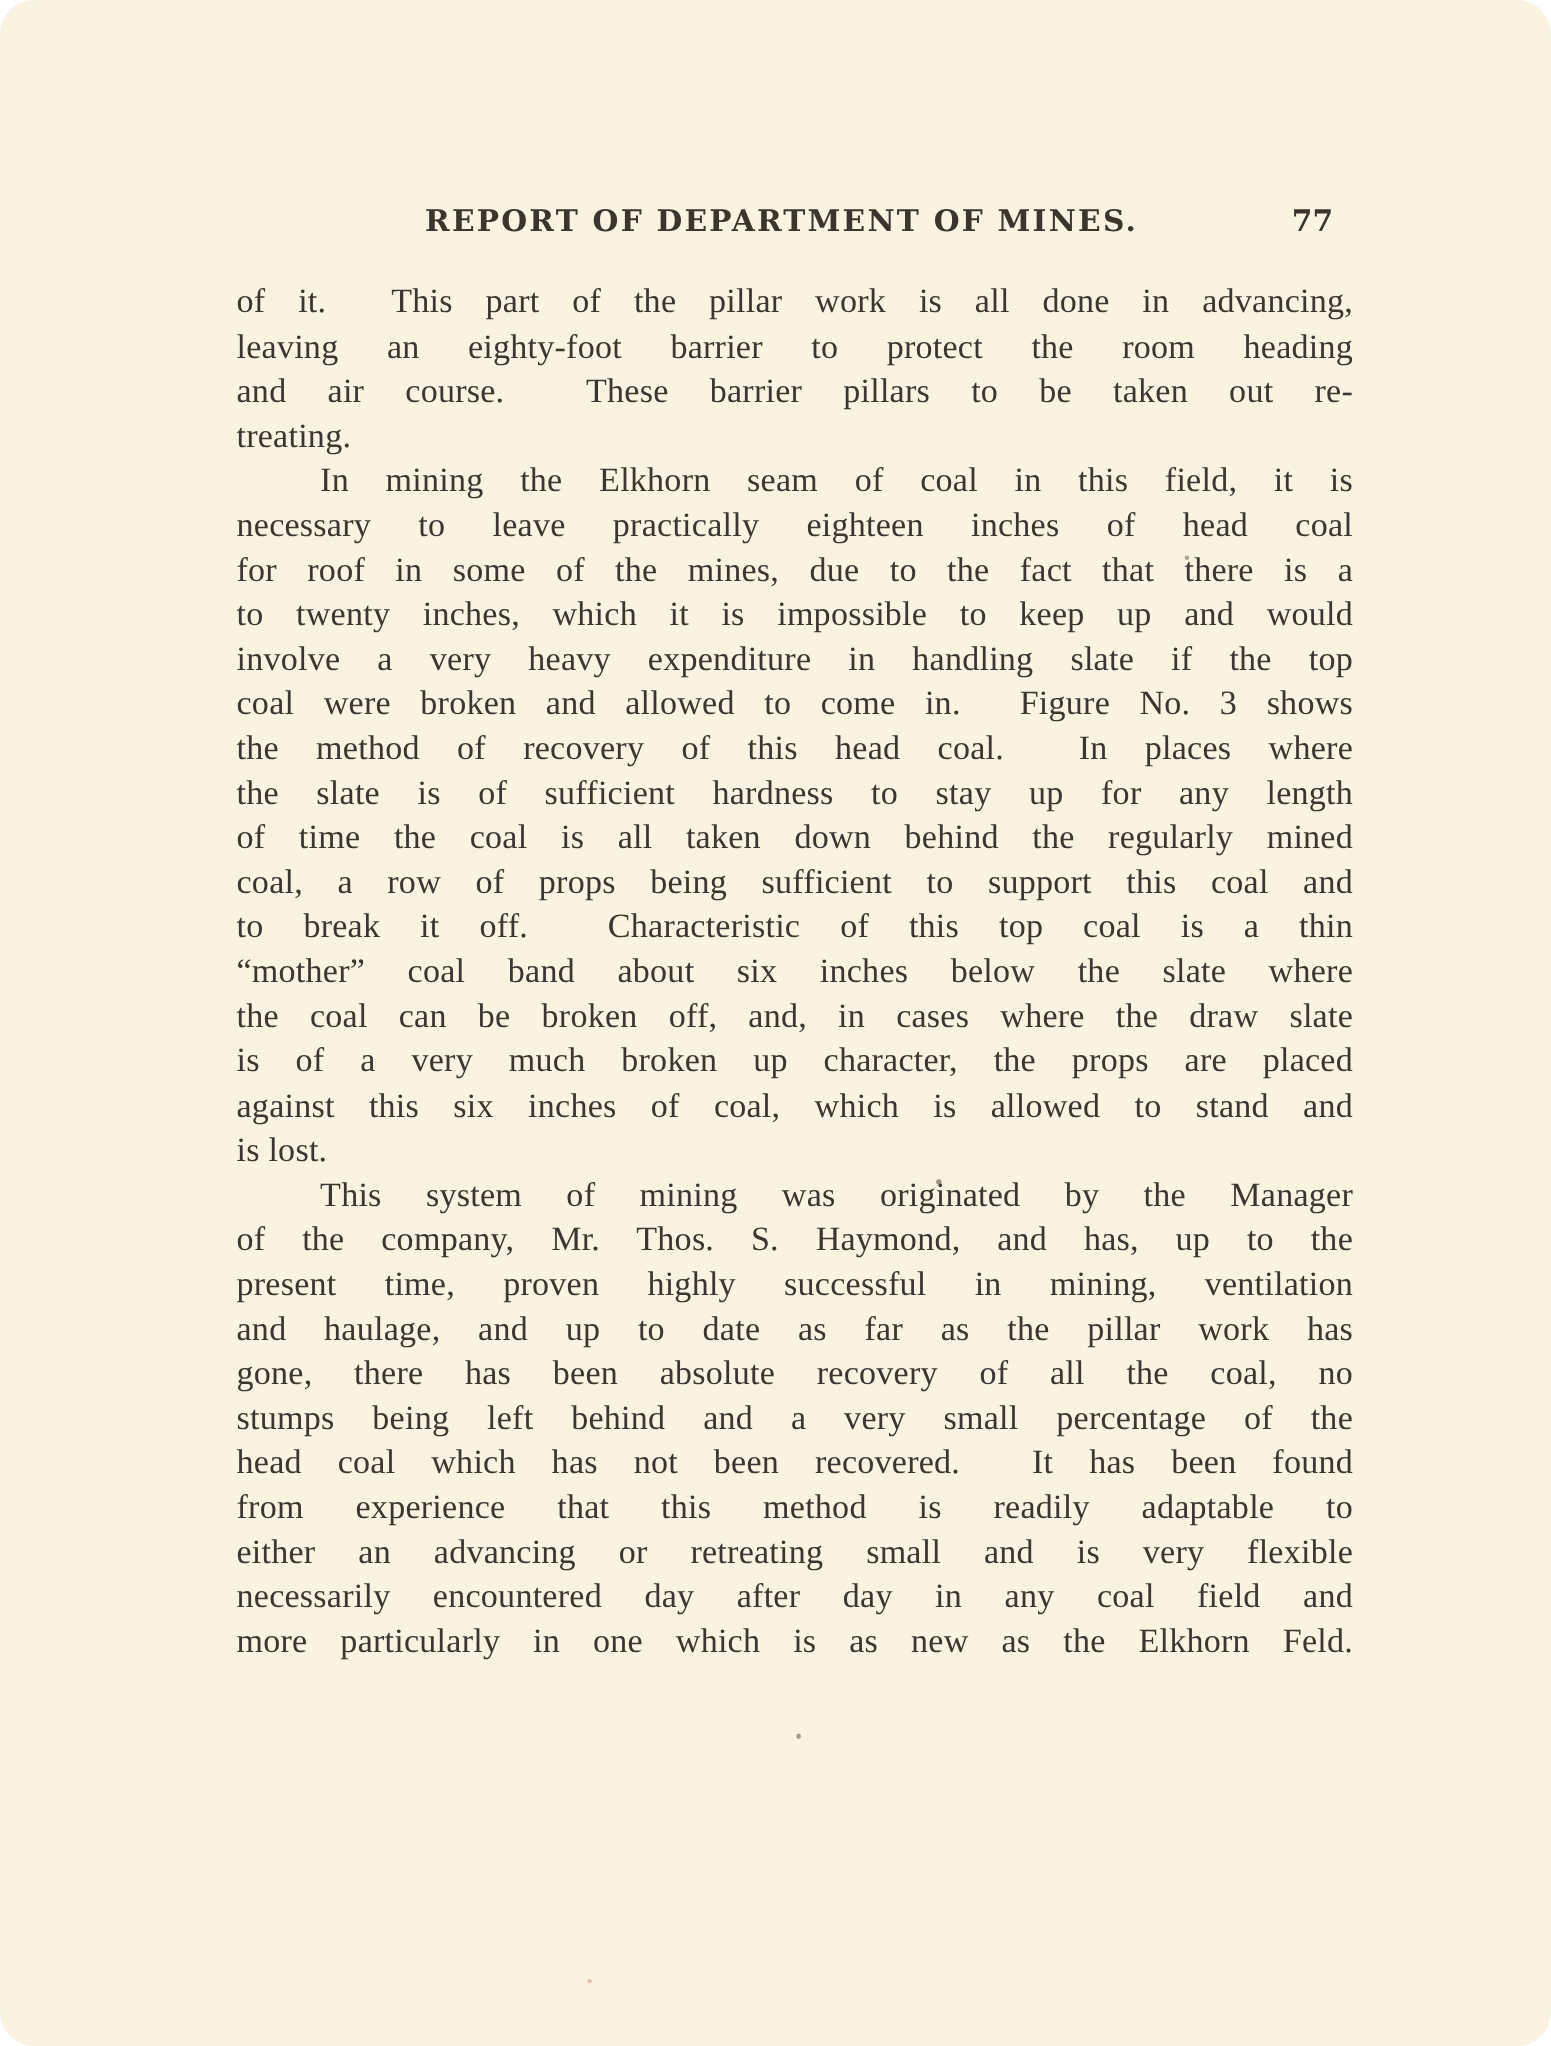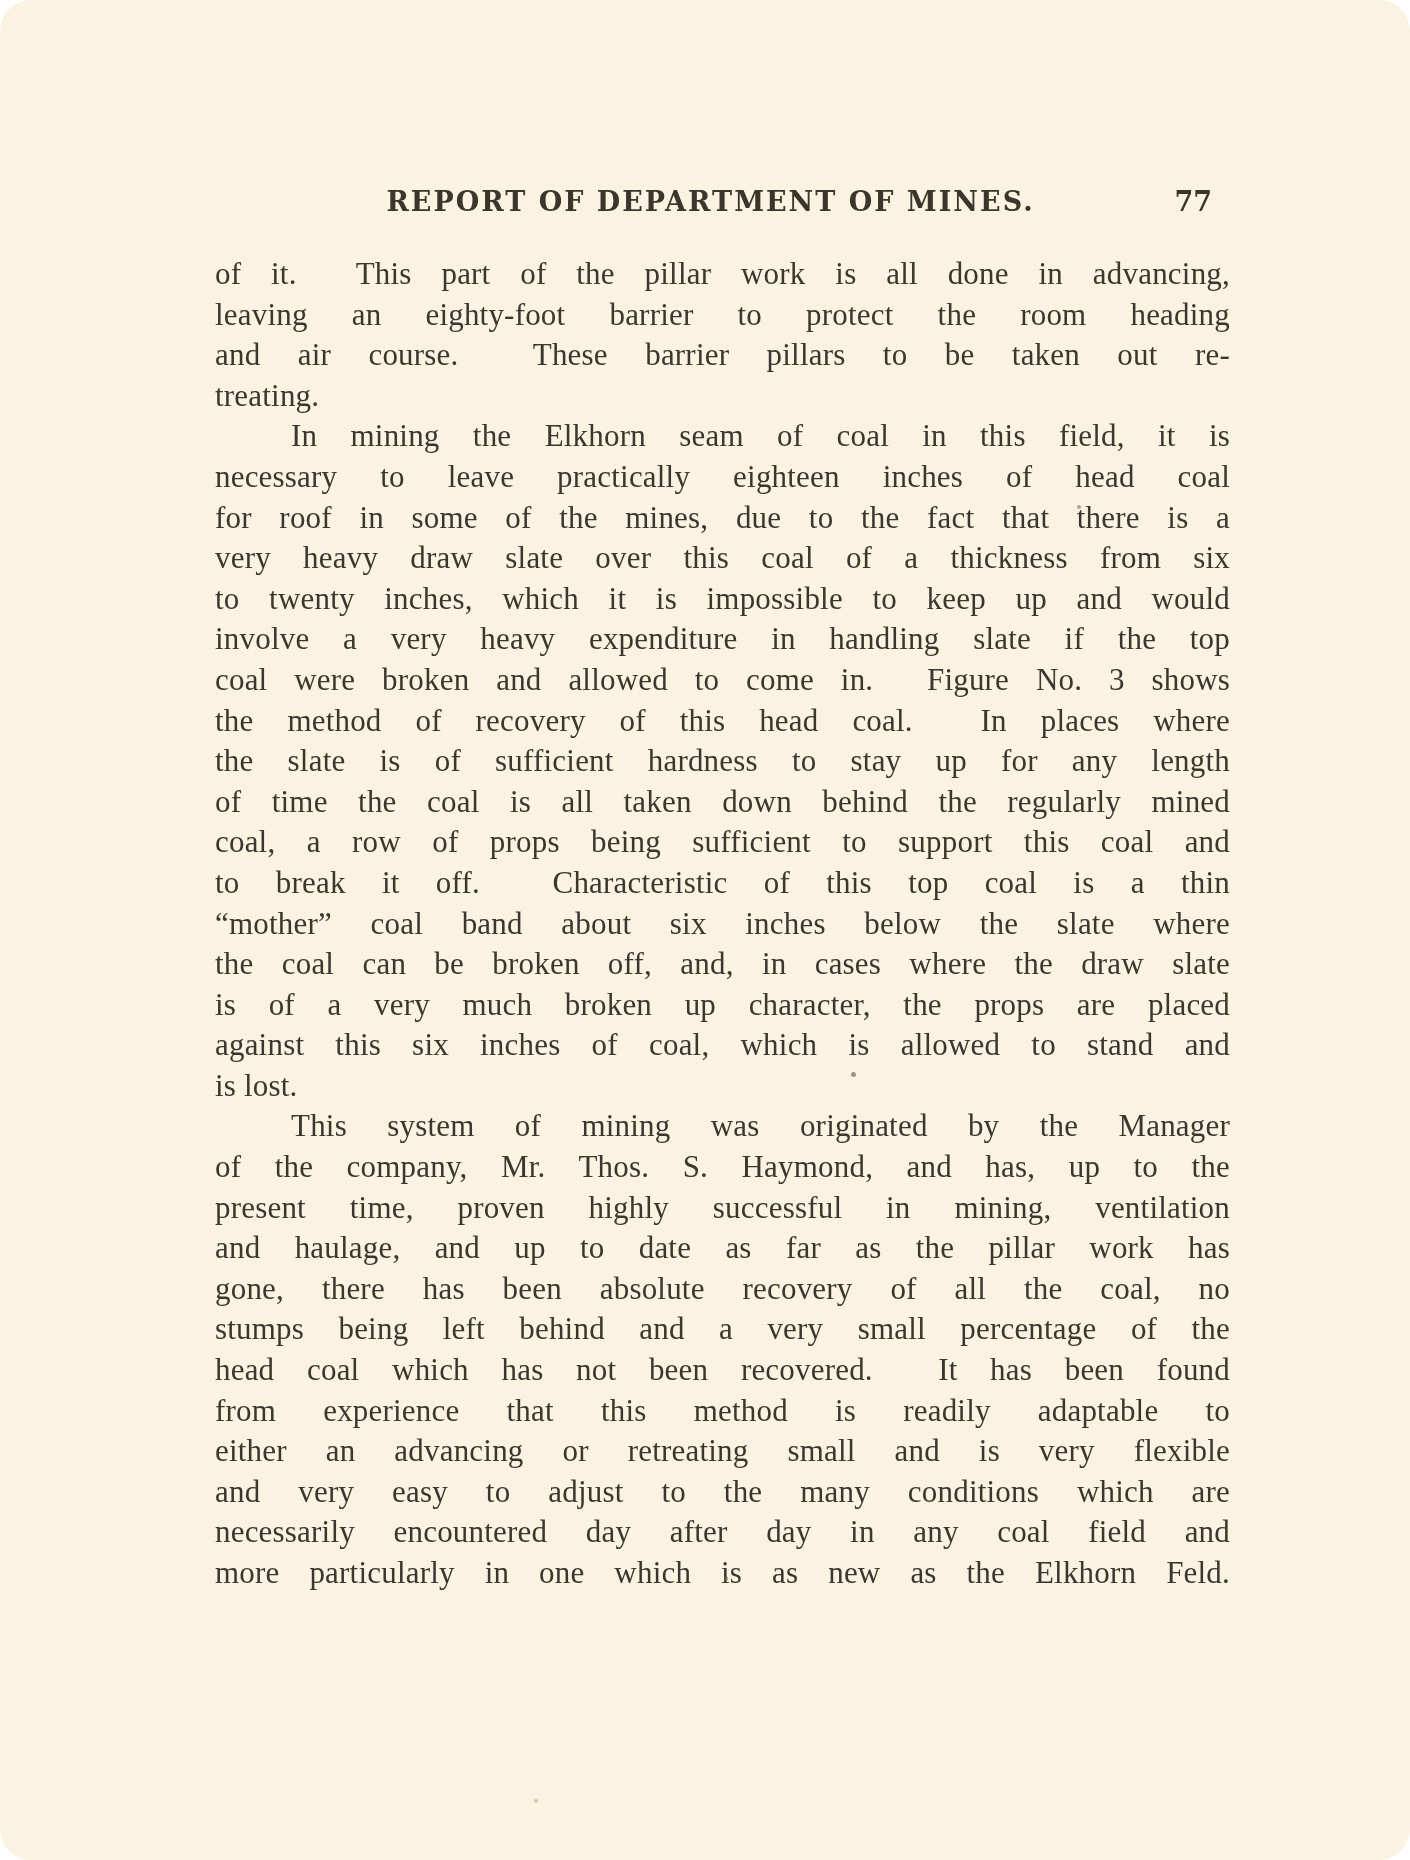--- a/index.html
+++ b/index.html
@@ -92,21 +92,20 @@
       <div class="paragraph">
         <div class="line">of it.  This part of the pillar work is all done in advancing,</div>
         <div class="line">leaving an eighty-foot barrier to protect the room heading</div>
         <div class="line">and air course.  These barrier pillars to be taken out re-</div>
         <div class="line no-just">treating.</div>
       </div>
       <div class="paragraph">
         <div class="line indent">In mining the Elkhorn seam of coal in this field, it is</div>
         <div class="line">necessary to leave practically eighteen inches of head coal</div>
         <div class="line">for roof in some of the mines, due to the fact that there is a</div>
-        <div class="line">very heavy draw slate over this coal of a thickness from six</div>
         <div class="line">to twenty inches, which it is impossible to keep up and would</div>
         <div class="line">involve a very heavy expenditure in handling slate if the top</div>
         <div class="line">coal were broken and allowed to come in.  Figure No. 3 shows</div>
         <div class="line">the method of recovery of this head coal.  In places where</div>
         <div class="line">the slate is of sufficient hardness to stay up for any length</div>
         <div class="line">of time the coal is all taken down behind the regularly mined</div>
         <div class="line">coal, a row of props being sufficient to support this coal and</div>
         <div class="line">to break it off.  Characteristic of this top coal is a thin</div>
         <div class="line">“mother” coal band about six inches below the slate where</div>
         <div class="line">the coal can be broken off, and, in cases where the draw slate</div>
@@ -117,21 +116,20 @@
       <div class="paragraph">
         <div class="line indent">This system of mining was originated by the Manager</div>
         <div class="line">of the company, Mr. Thos. S. Haymond, and has, up to the</div>
         <div class="line">present time, proven highly successful in mining, ventilation</div>
         <div class="line">and haulage, and up to date as far as the pillar work has</div>
         <div class="line">gone, there has been absolute recovery of all the coal, no</div>
         <div class="line">stumps being left behind and a very small percentage of the</div>
         <div class="line">head coal which has not been recovered.  It has been found</div>
         <div class="line">from experience that this method is readily adaptable to</div>
         <div class="line">either an advancing or retreating small and is very flexible</div>
-        <div class="line">and very easy to adjust to the many conditions which are</div>
         <div class="line">necessarily encountered day after day in any coal field and</div>
         <div class="line">more particularly in one which is as new as the Elkhorn Feld.</div>
       </div>
     </div>
 
   <div class="speck" id="speck-1"></div>
   <div class="speck" id="speck-2"></div>
   <div class="speck" id="speck-3"></div>
   <div class="speck" id="speck-4"></div>
 

